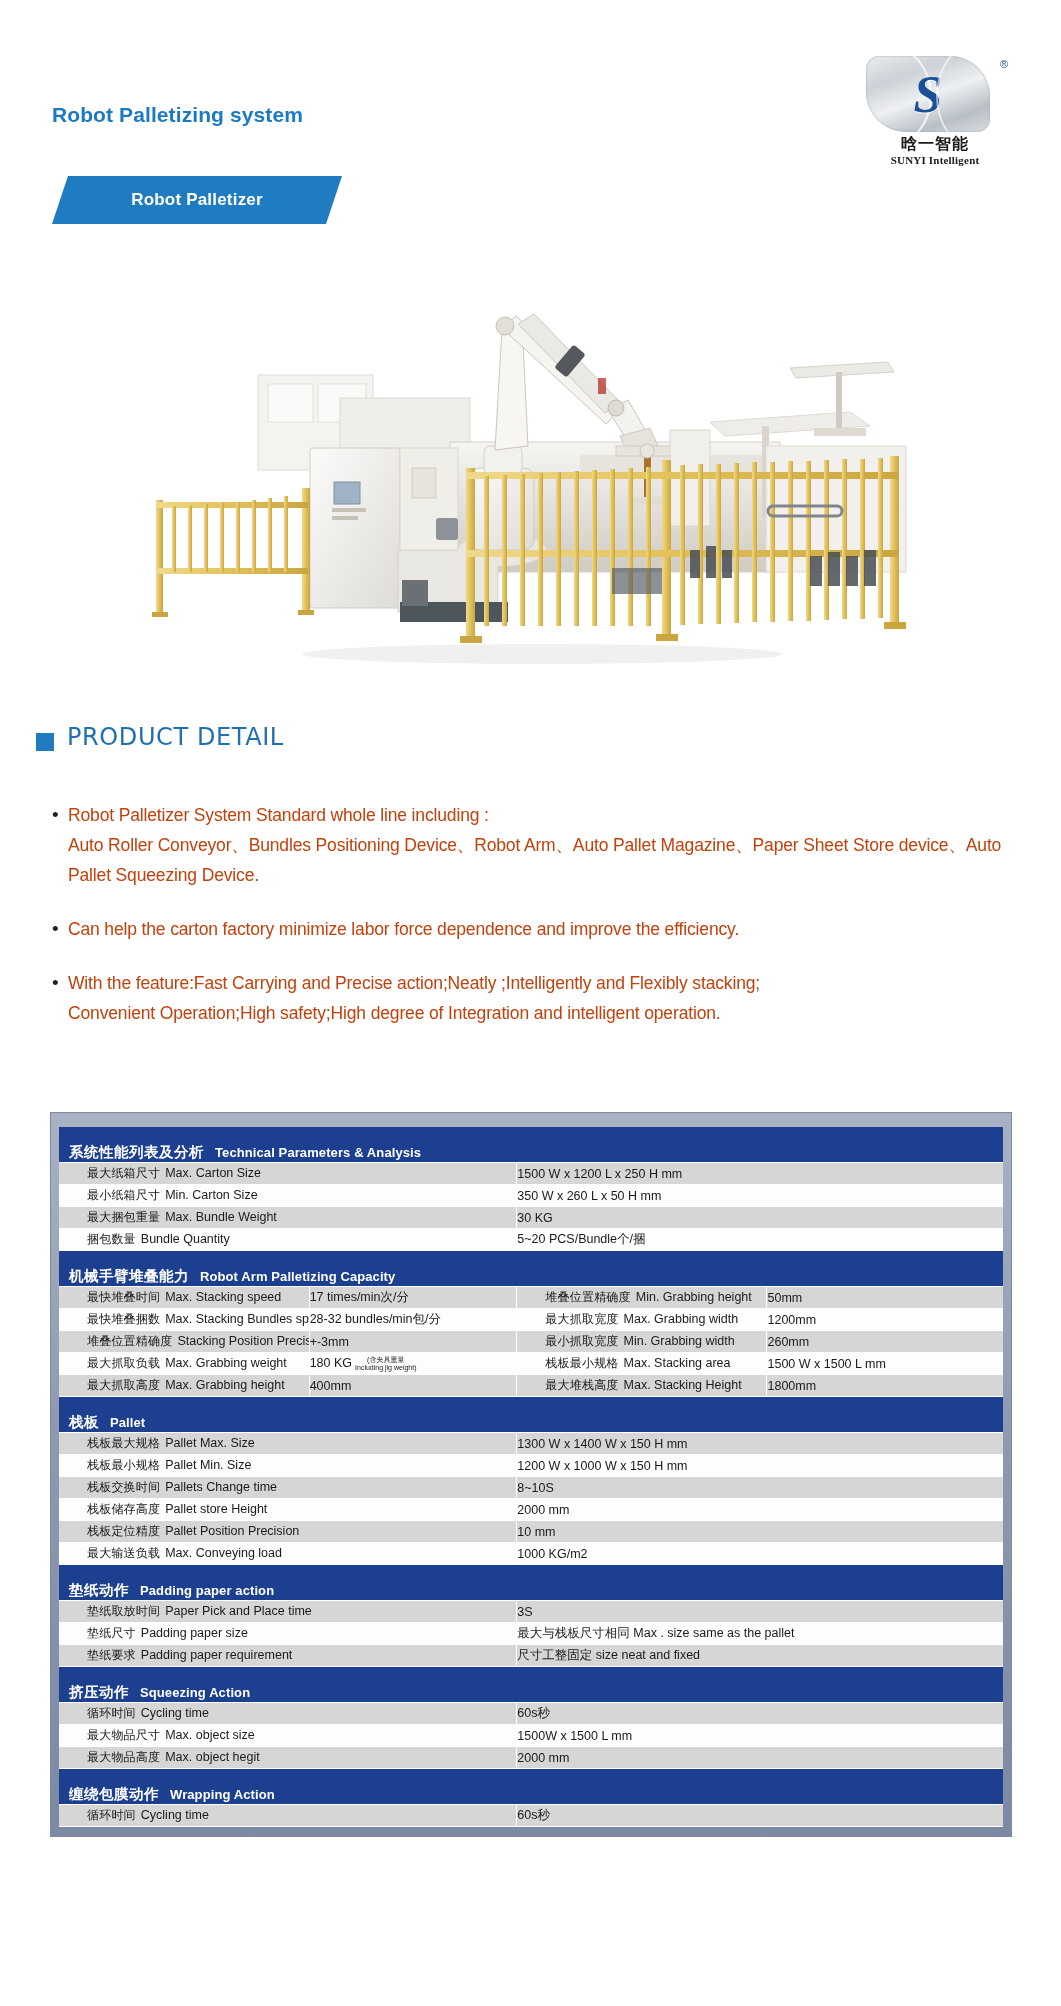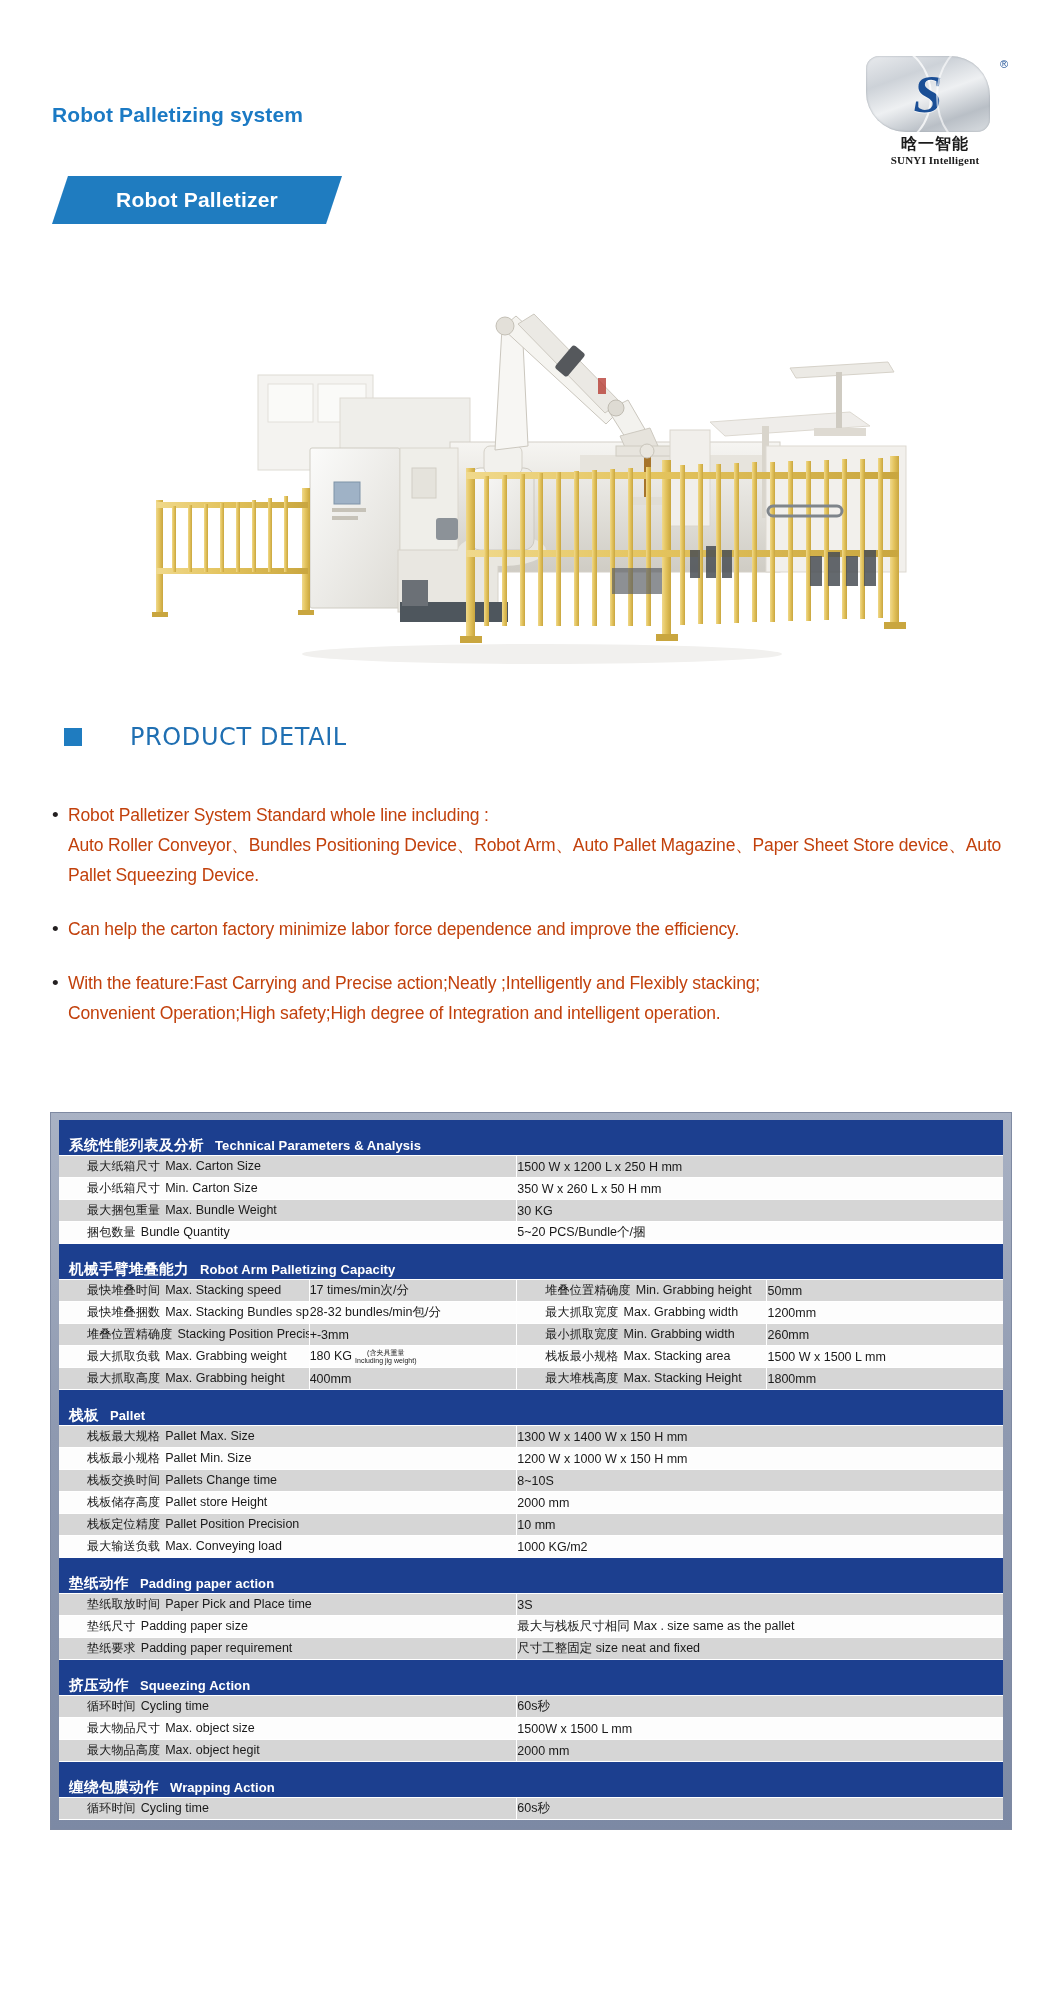--- a/index.html
+++ b/index.html
@@ -24,21 +24,21 @@
   .ribbon{
     position:absolute;left:52px;top:176px;
     width:290px;height:48px;
     background:#1f7cc0;
     -webkit-clip-path:polygon(5.5% 0,100% 0,94.5% 100%,0 100%);
     clip-path:polygon(5.5% 0,100% 0,94.5% 100%,0 100%);
   }
   .ribbon-label{
     position:absolute;left:0;top:0;width:290px;height:48px;
     display:flex;align-items:center;justify-content:center;
-    color:#ffffff;font-size:21px;font-weight:bold;
+    color:#ffffff;font-size:17px;font-weight:bold;
     letter-spacing:.2px;
   }
 
   
   .logo{position:absolute;left:860px;top:56px;width:150px;height:115px;}
   .logo-badge{
     position:absolute;left:6px;top:0;width:124px;height:76px;
     border-radius:13px 40px 13px 40px;
     background:linear-gradient(160deg,#e9ebee 0%,#cdd2d8 28%,#eef0f2 52%,#b9bfc6 78%,#d9dde1 100%);
     box-shadow:inset 0 0 2px #9aa1a8;
@@ -73,21 +73,21 @@
     position:absolute;left:0;top:98px;width:150px;text-align:center;
     color:#1b1b1b;font-family:"Liberation Serif","DejaVu Serif",serif;
     font-size:11px;font-weight:bold;letter-spacing:.2px;
   }
 
   
   .photo{position:absolute;left:150px;top:250px;width:760px;height:440px;}
   .photo svg{display:block;width:760px;height:440px;}
 
   
-  .section-head{position:absolute;left:64px;top:723px;display:flex;align-items:center;gap:35px;}
+  .section-head{position:absolute;left:36px;top:723px;display:flex;align-items:flex-end;}
   .sq{width:18px;height:18px;background:#1f7cc0;margin-right:13px;}
   .section-head-text{
     font-size:24px;color:#1f6fb2;letter-spacing:.6px;
     font-family:"DejaVu Sans","Liberation Sans",sans-serif;font-weight:400;
   }
 
   
   .bullets{position:absolute;left:52px;top:800px;width:960px;}
   .bullet{display:flex;margin-bottom:24px;}
   .bullet .dot{
@@ -95,21 +95,21 @@
   }
   .bullet .btext{
     font-size:17.5px;line-height:30px;color:#c2410c;
     letter-spacing:-.15px;
   }
 
   
   .table-wrap{
     position:absolute;left:50px;top:1112px;width:962px;
     background:linear-gradient(180deg,#a9b2c4 0%,#8e99b0 45%,#7c89a4 100%);
-    padding:7px 8px 9px 8px;
+    padding:14px 8px 9px 8px;
     box-sizing:border-box;
     border:1px solid #7f8aa2;
   }
   .tbl{width:100%;border-collapse:collapse;table-layout:fixed;}
   .tbl td{
     padding:0;
     font-size:12.5px;
     color:#1a1a1a;
     height:21px;
     vertical-align:middle;

